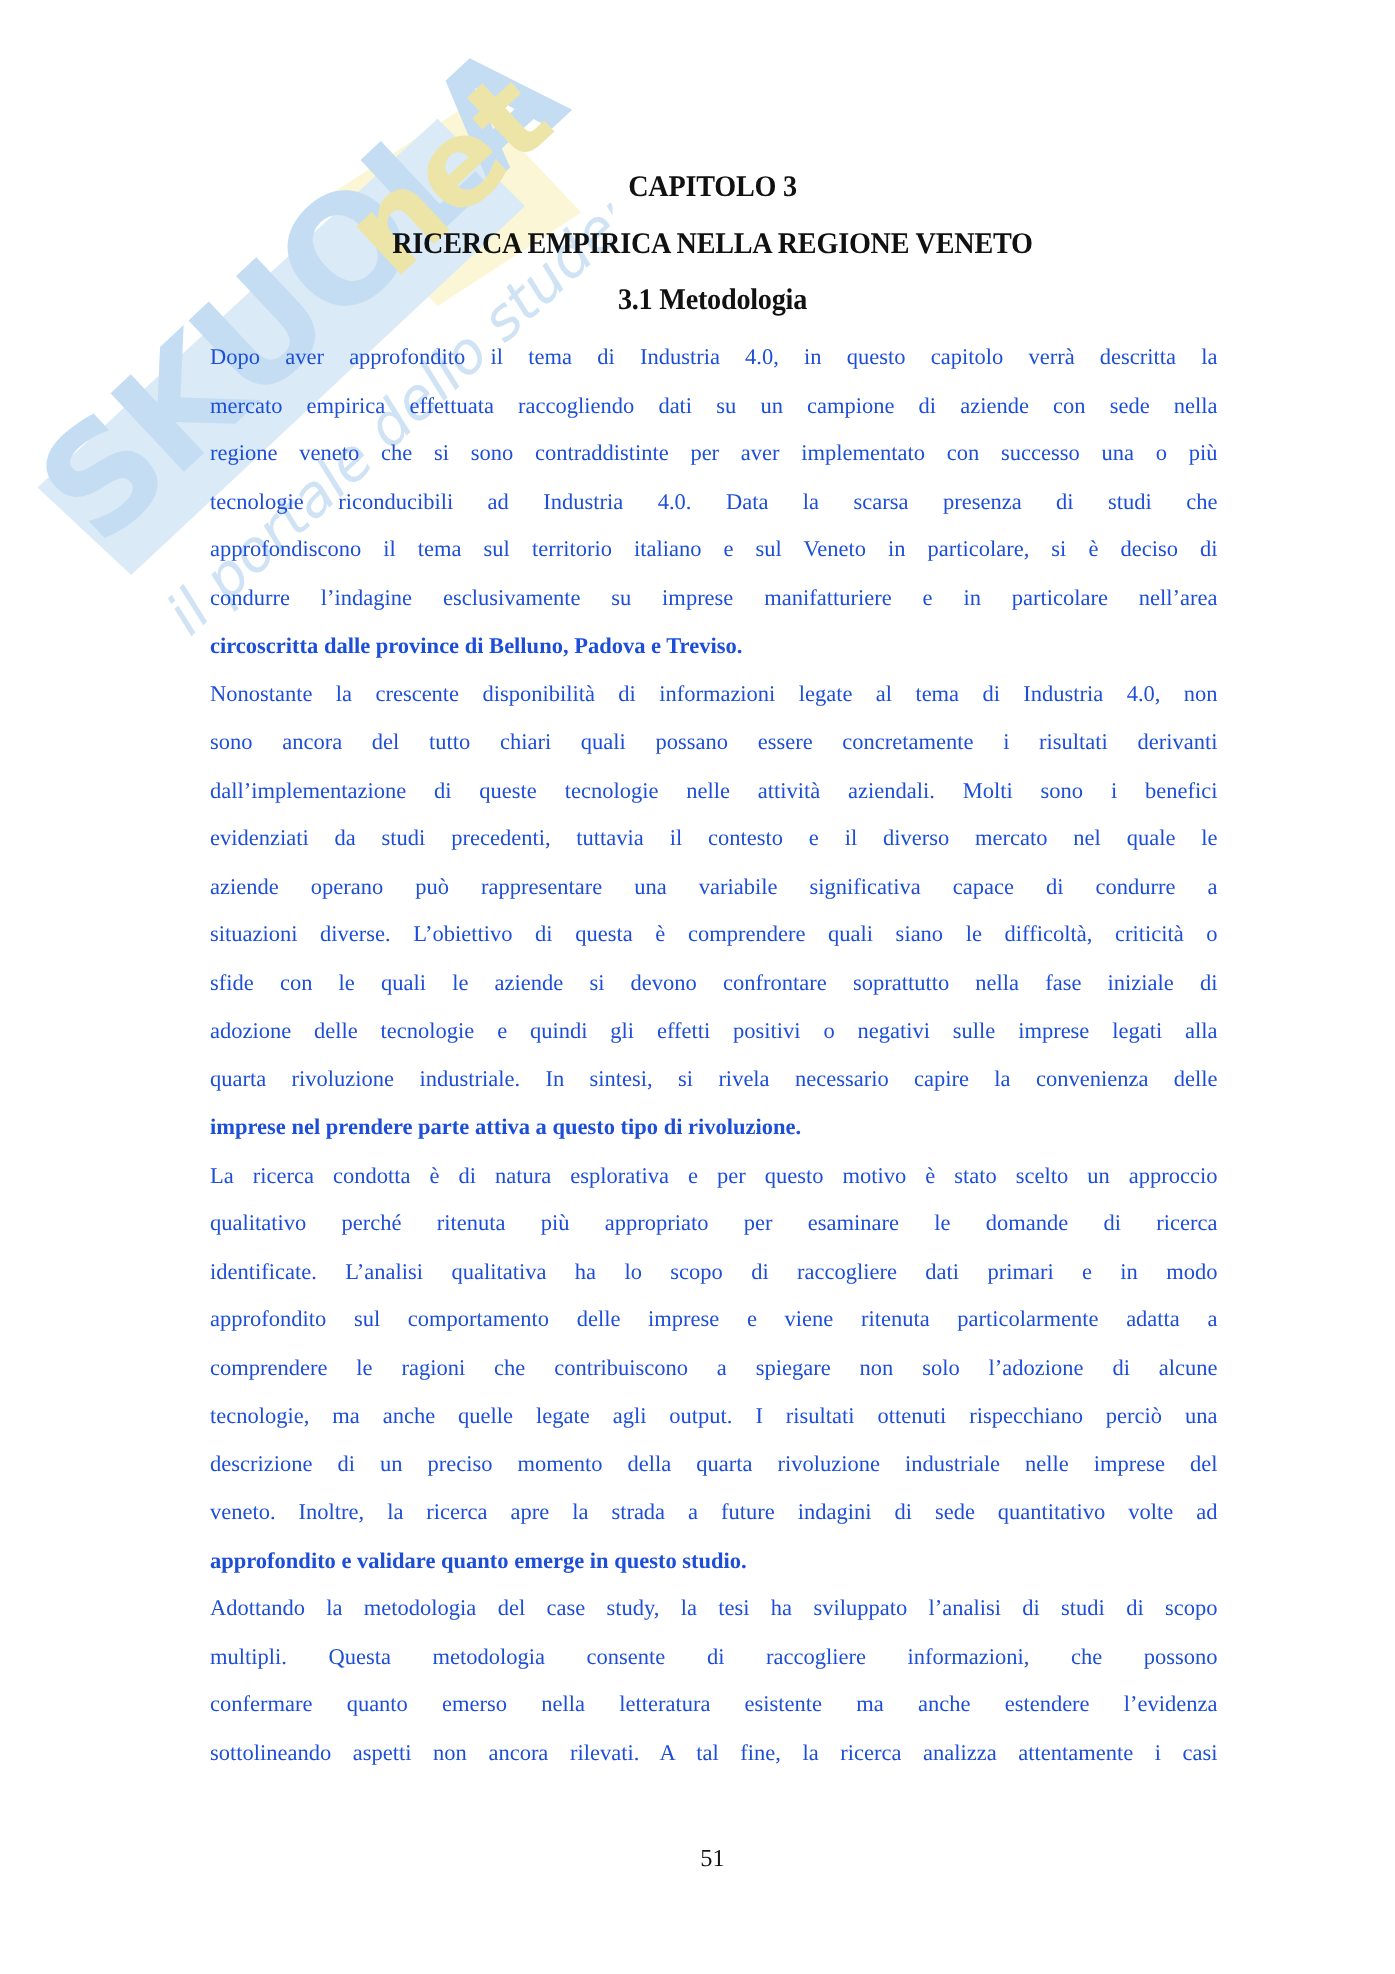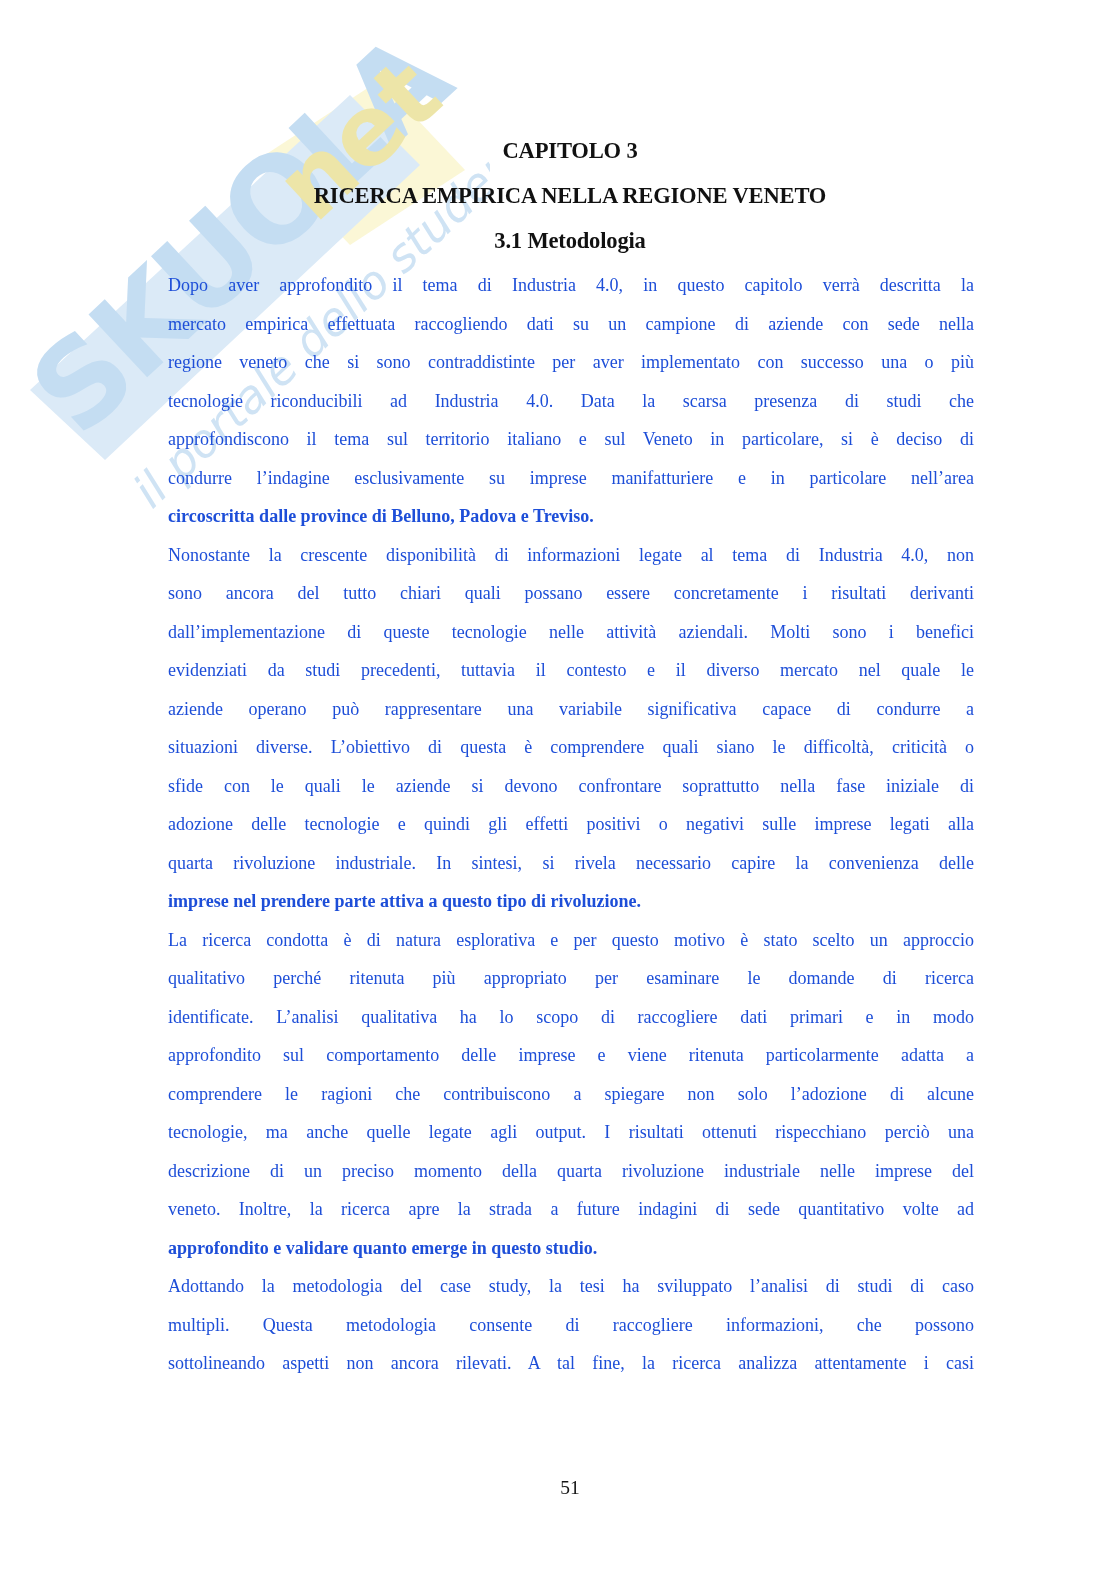--- a/index.html
+++ b/index.html
@@ -140,20 +140,21 @@
       <span class="line">identificate. L’analisi qualitativa ha lo scopo di raccogliere dati primari e in modo</span>
       <span class="line">approfondito sul comportamento delle imprese e viene ritenuta particolarmente adatta a</span>
       <span class="line">comprendere le ragioni che contribuiscono a spiegare non solo l’adozione di alcune</span>
       <span class="line">tecnologie, ma anche quelle legate agli output. I risultati ottenuti rispecchiano perciò una</span>
       <span class="line">descrizione di un preciso momento della quarta rivoluzione industriale nelle imprese del</span>
       <span class="line">veneto. Inoltre, la ricerca apre la strada a future indagini di sede quantitativo volte ad</span>
       <span class="line last">approfondito e validare quanto emerge in questo studio.</span>
     </div>
 
     <div>
-      <span class="line"><span>Adottando la metodologia del </span><span class="italic">case study</span><span>, la tesi ha sviluppato l’analisi di studi di caso</span></span>
+      <span class="line"><span>Adottando la metodologia del </span><span class="italic">case study</span><span>, la tesi ha sviluppato l’analisi di studi di scopo</span></span>
       <span class="line">multipli. Questa metodologia consente di raccogliere informazioni, che possono</span>
+      <span class="line">confermare quanto emerso nella letteratura esistente ma anche estendere l’evidenza</span>
       <span class="line">sottolineando aspetti non ancora rilevati. A tal fine, la ricerca analizza attentamente i casi</span>
     </div>
   </div>
 
   <div class="page-number">51</div>
 </div>
 
 </body></html>

